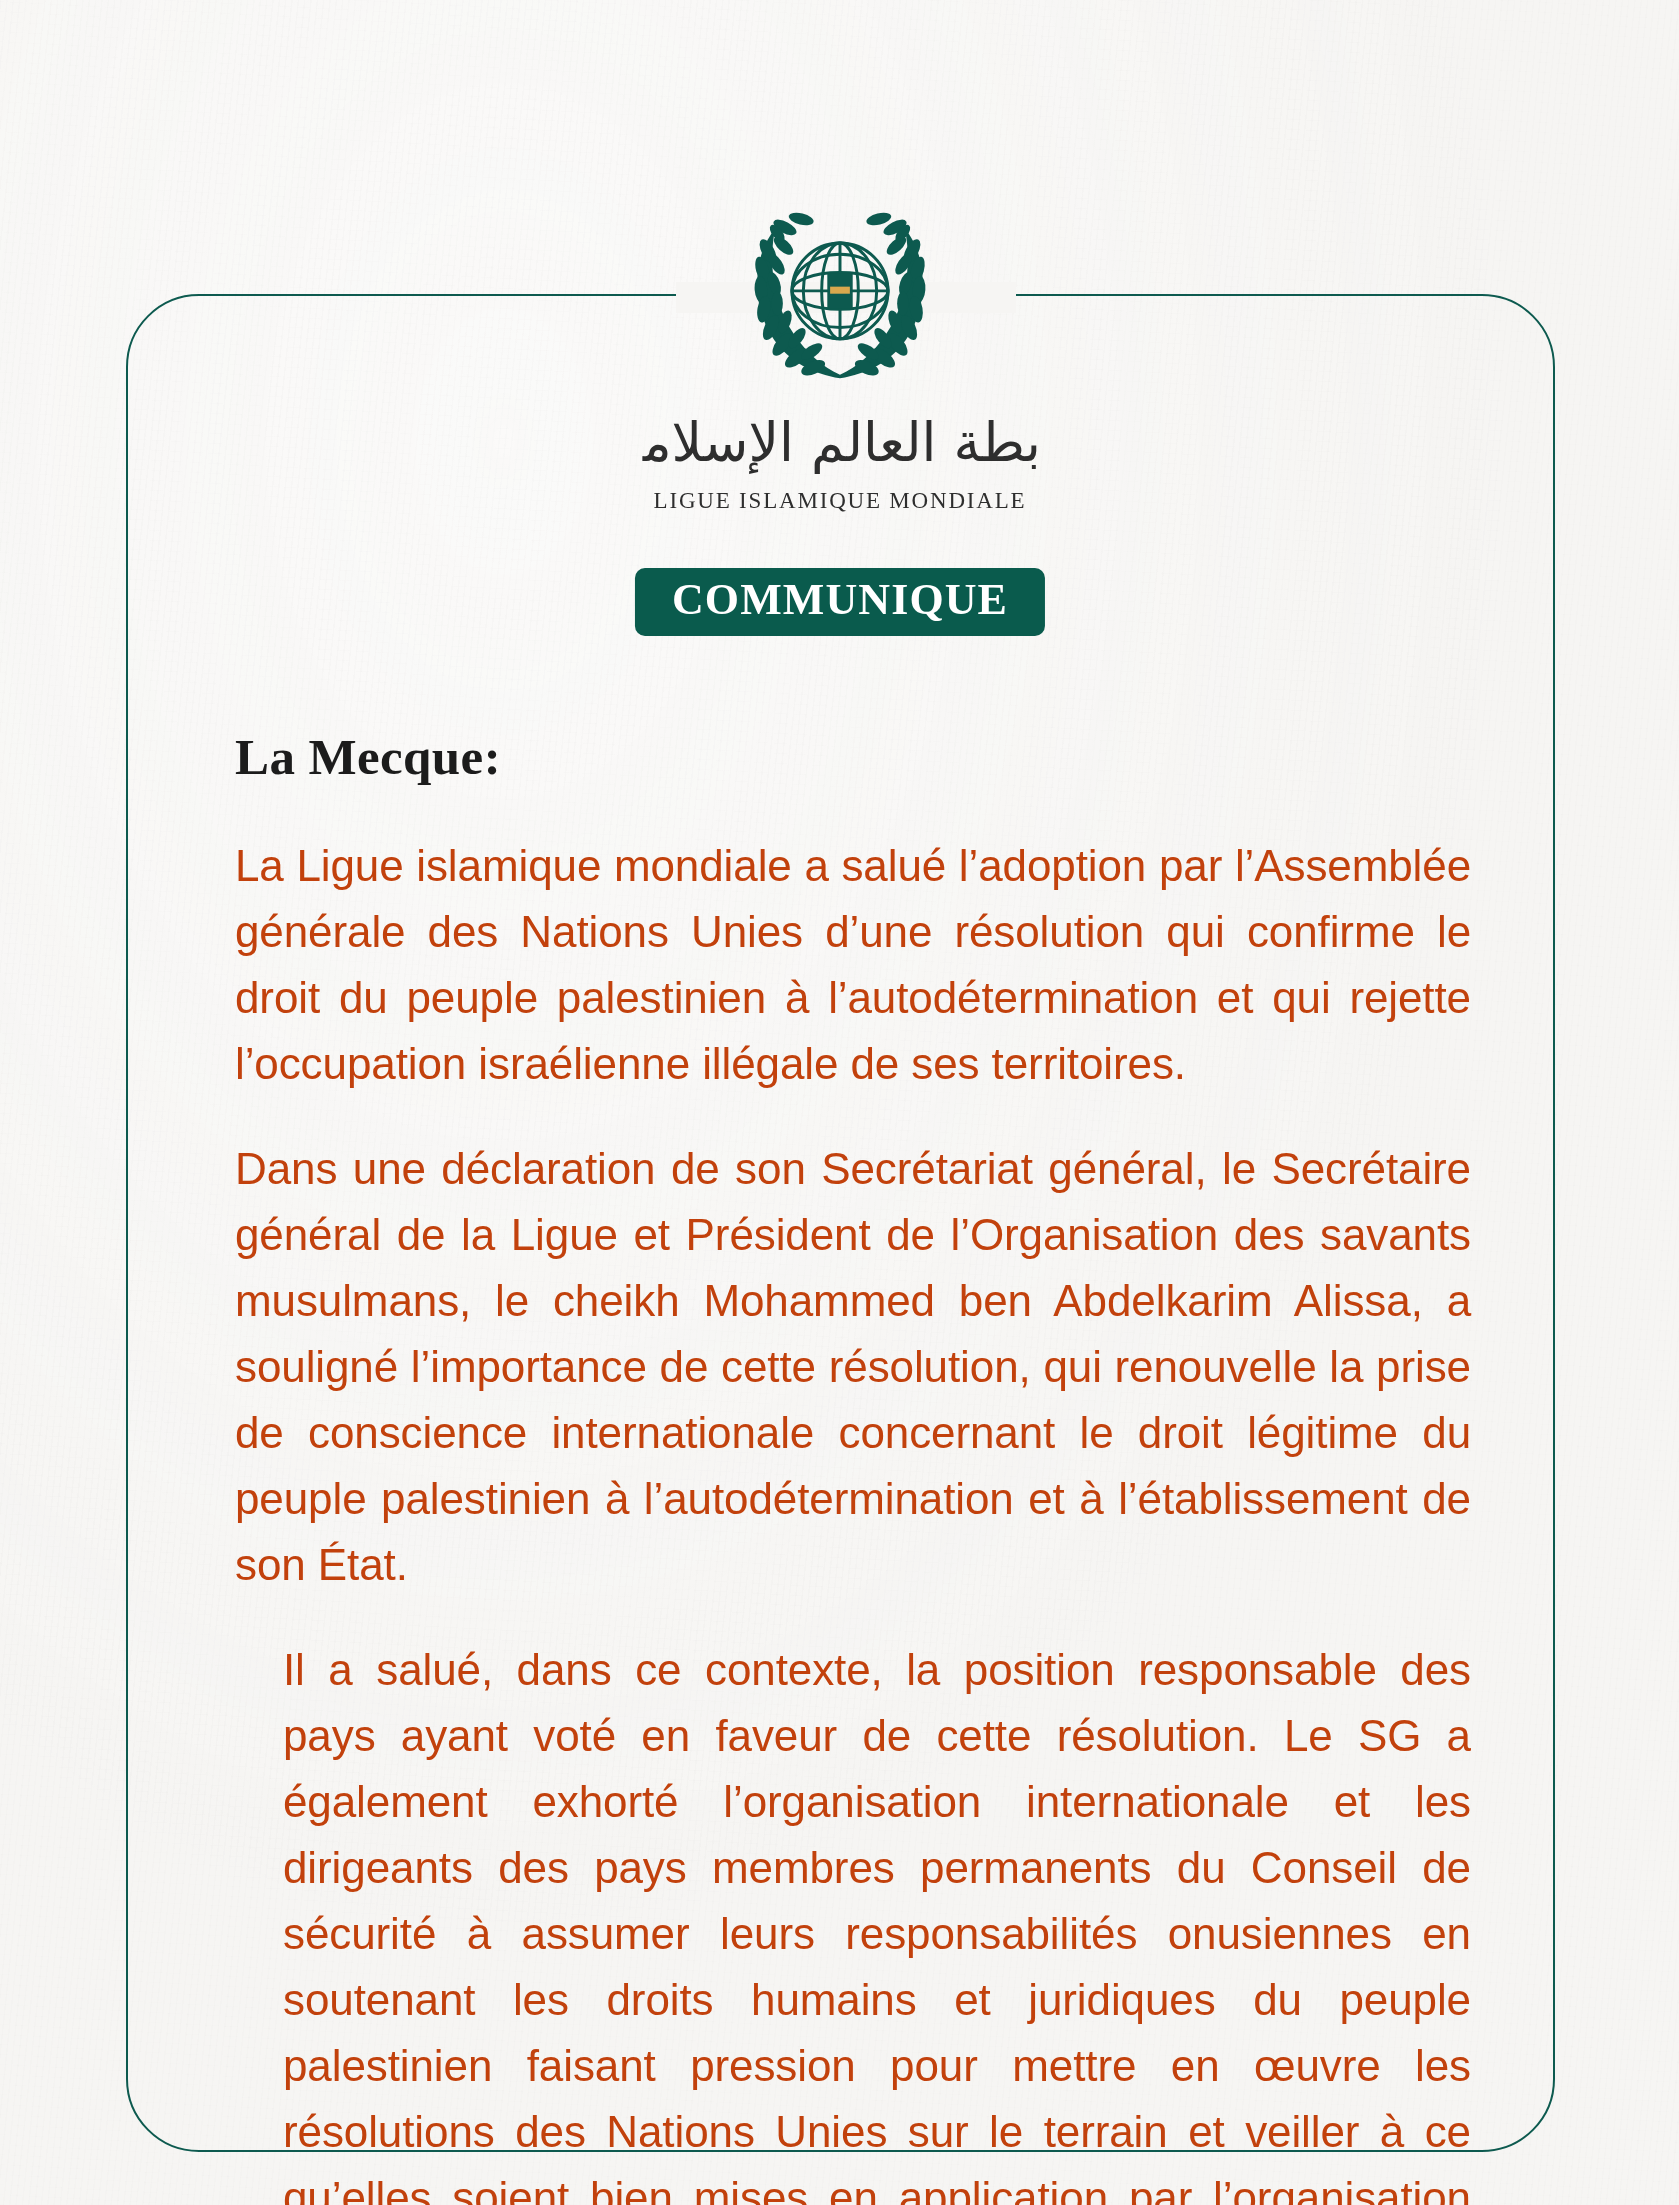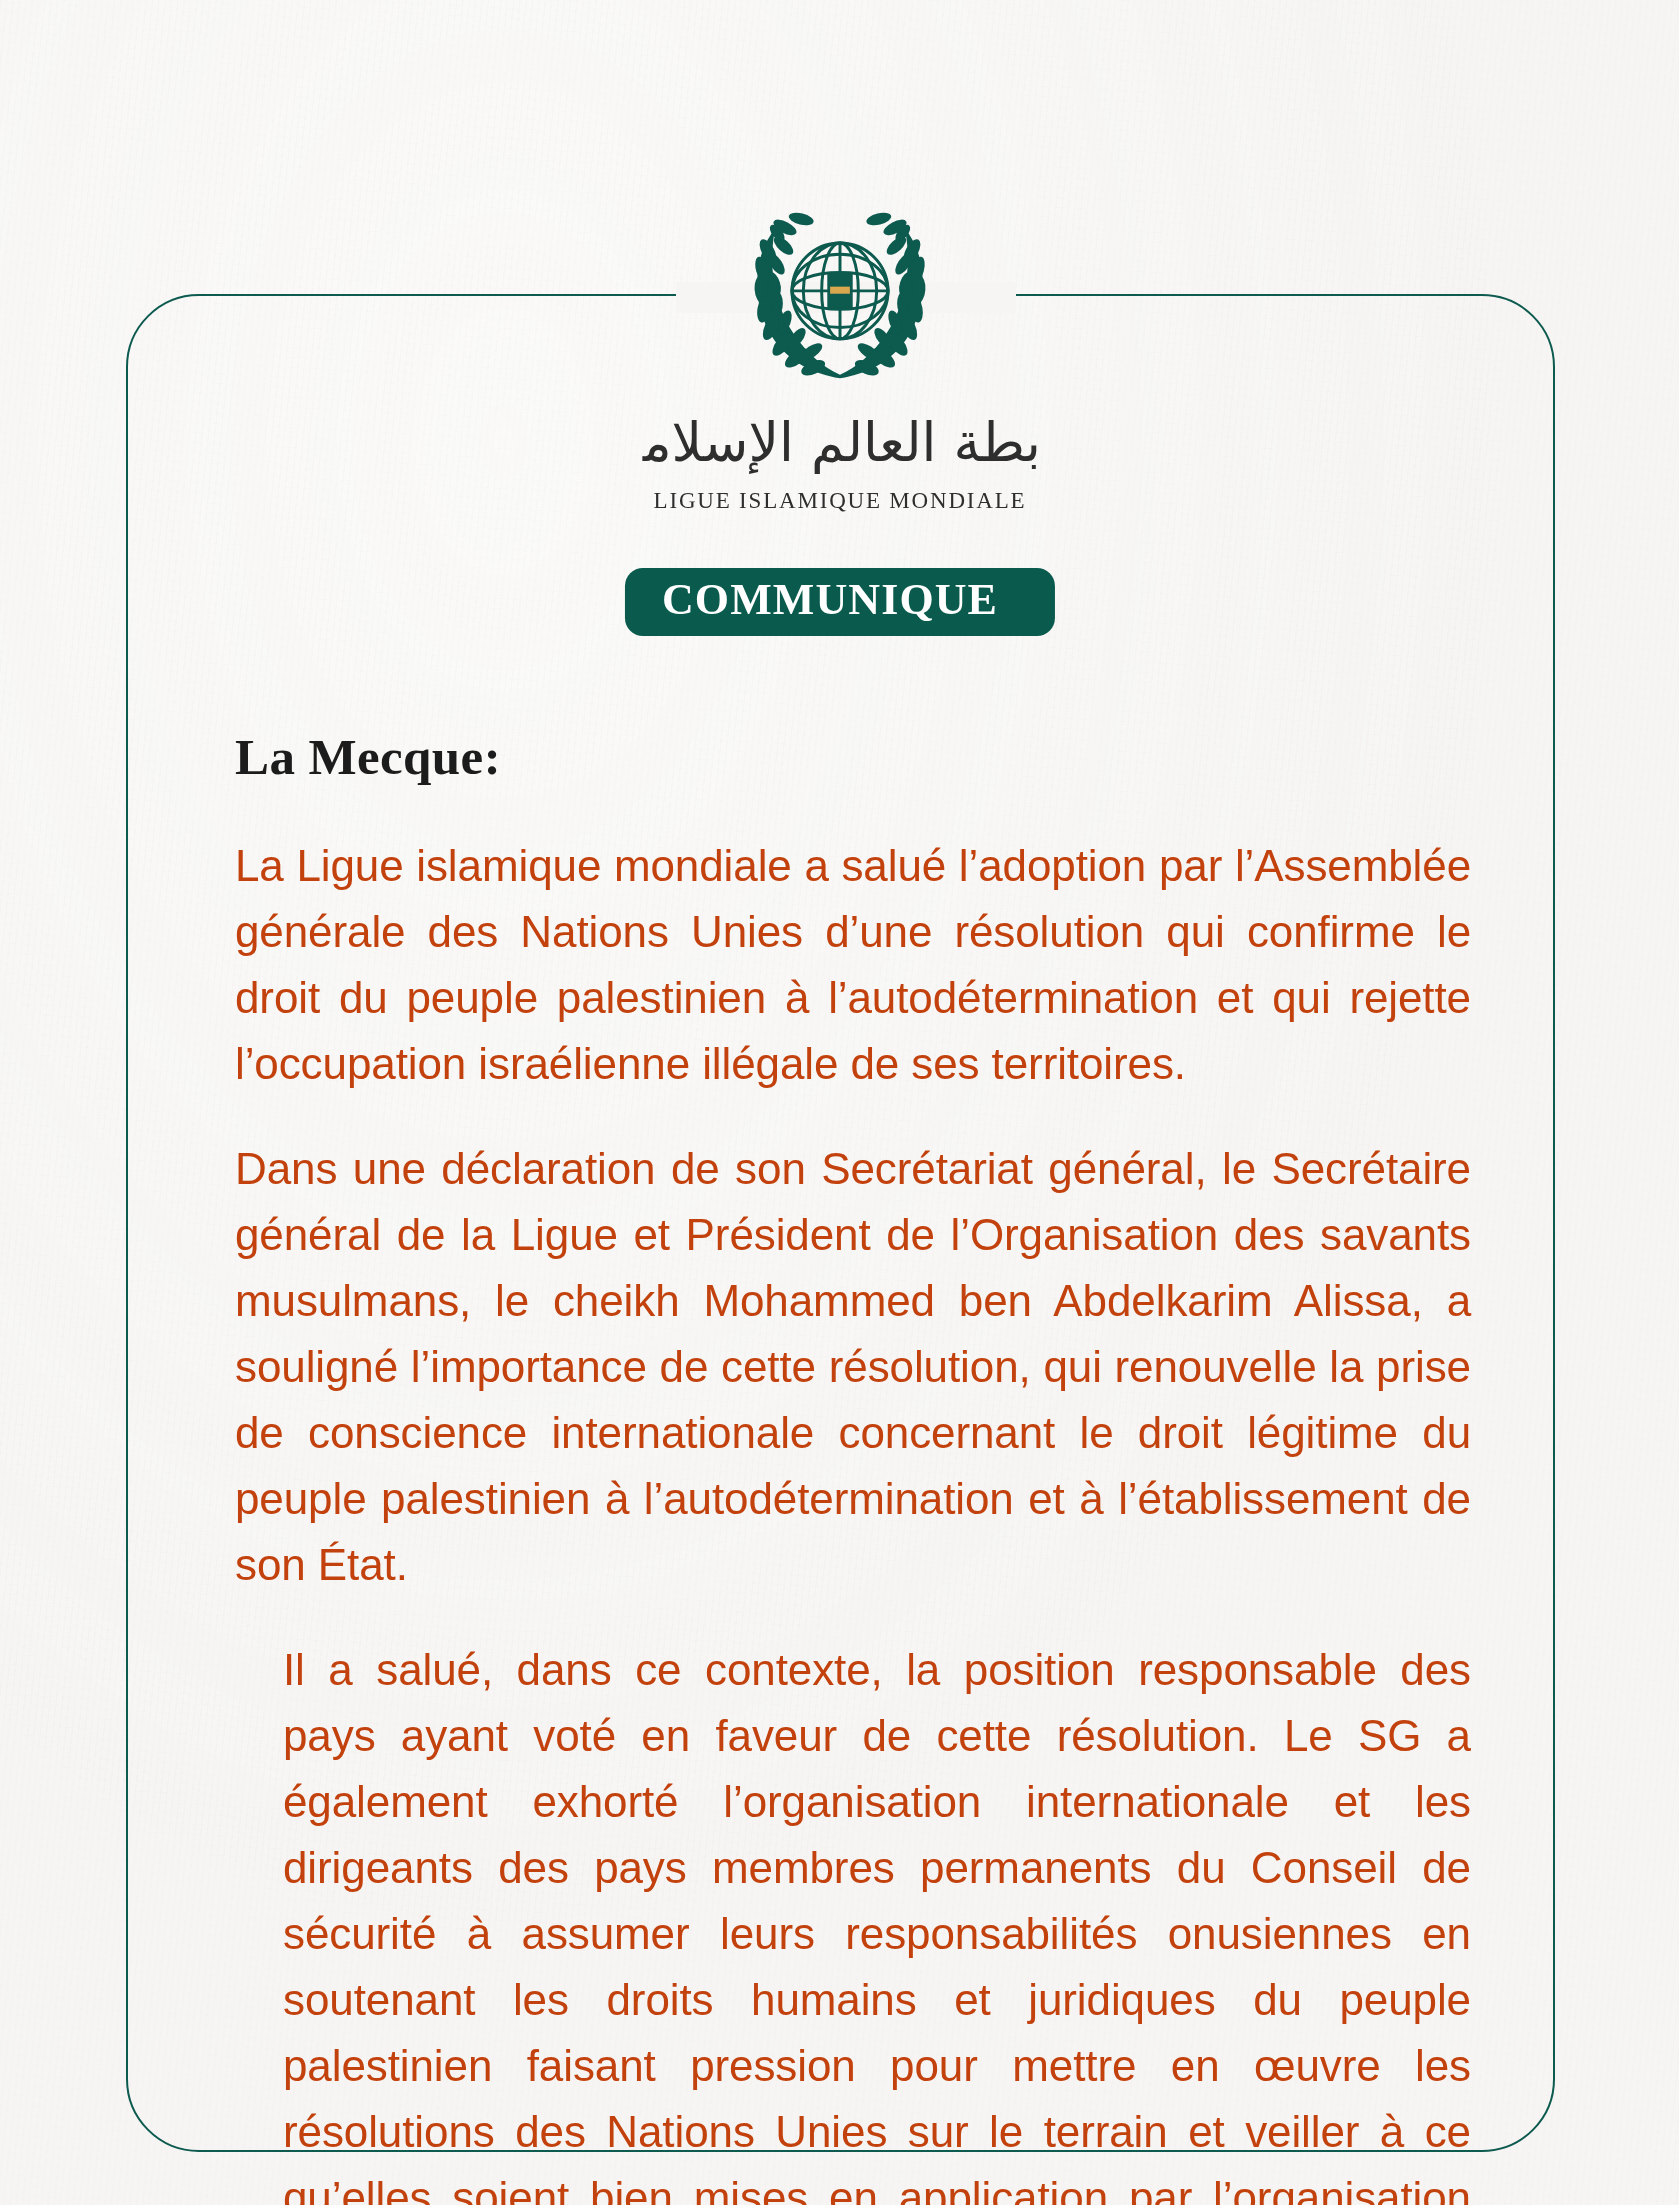--- a/index.html
+++ b/index.html
@@ -106,22 +106,22 @@
     position: absolute;
     left: 50%;
     top: 568px;
     transform: translateX(-50%);
     background: #0a5b4d;
     color: #ffffff;
     font-family: "Liberation Serif", serif;
     font-weight: bold;
     font-size: 44px;
     letter-spacing: 1.1px;
-    padding: 10px 57px 14px 37px;
-    border-radius: 18px;
+    padding: 10px 37px 14px 37px;
+    border-radius: 10px;
     line-height: 1;
     white-space: nowrap;
   }
 
   
   .content {
     position: absolute;
     left: 235px;
     top: 728px;
     width: 1236px;

